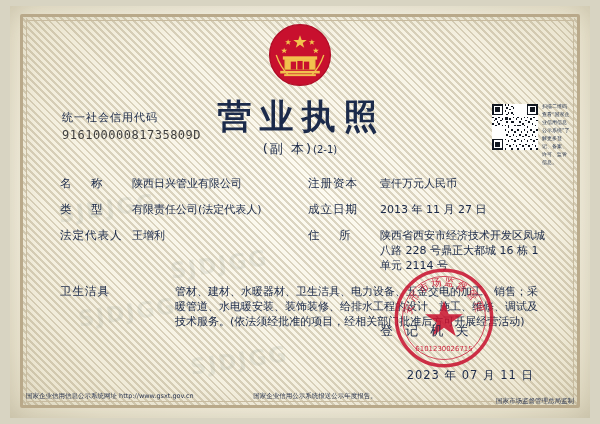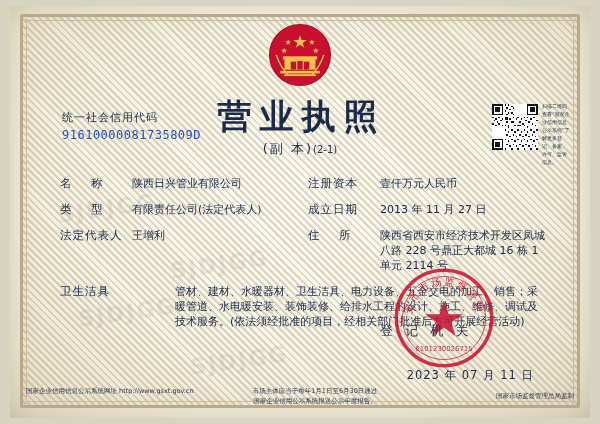--- a/index.html
+++ b/index.html
@@ -106,21 +106,21 @@
     top: 110px;
     font-size: 11px;
     color: #1b2a4a;
     letter-spacing: 1px;
   }
   .credit-code-value {
     position: absolute;
     left: 62px;
     top: 128px;
     font-size: 12px;
-    color: #1d4ed8;
+    color: #404040;
     font-family: "DejaVu Sans Mono", monospace;
     letter-spacing: 0.5px;
   }
 
   
   .qr-wrap {
     position: absolute;
     right: 62px;
     top: 104px;
     width: 46px;
@@ -464,18 +464,17 @@
     <span>11</span>
     <span>日</span>
   </div>
 
   <div class="footer">
     <div class="f-left">
       <span>国家企业信用信息公示系统网址</span>
       <span>http://www.gsxt.gov.cn</span>
     </div>
     <div class="f-center">
-      <div>市场主体应当于每年1月1日至6月30日通过</div>
       <div>国家企业信用公示系统报送公示年度报告。</div>
     </div>
     <div class="f-right">国家市场监督管理总局监制</div>
   </div>
 </div>
 
 </body></html>

